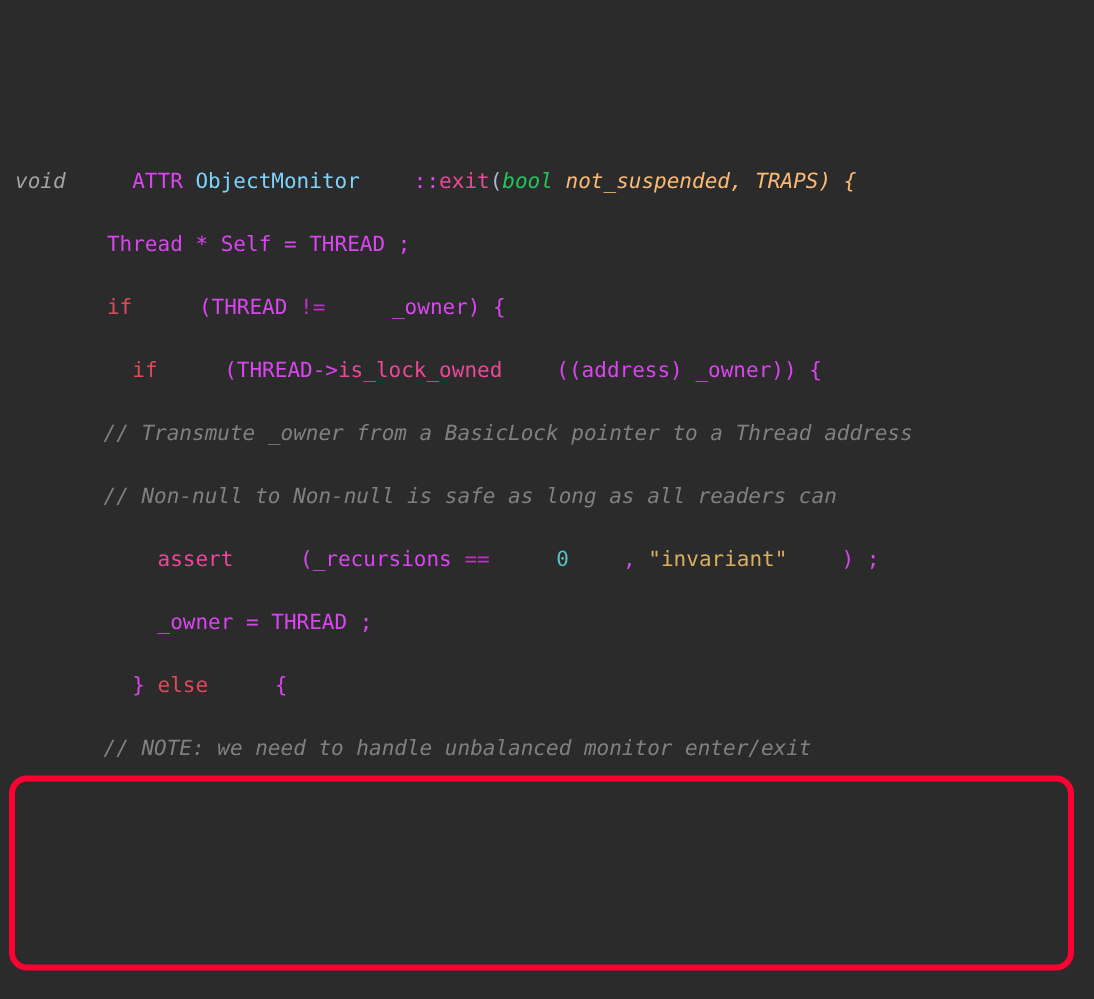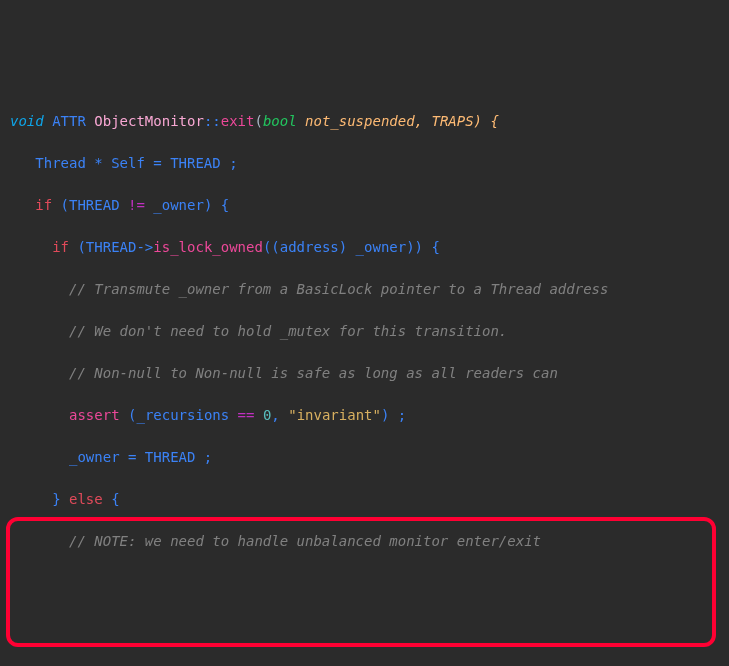--- a/index.html
+++ b/index.html
@@ -9,32 +9,32 @@
     font-size: 14px;
     line-height: 1.5;
     color: #a9b7c6;
     width: 729px;
     height: 666px;
     overflow: hidden;
     padding: 6px 0 0 10px;
     white-space: pre;
   }
   .line { display: block; }
-  .kw-purple { color: #0ea5e9; font-style: italic; }
+  .kw-purple { color: #a3a3a3; font-style: italic; }
   .kw-red { color: #e04a5a; }
   .type { color: #22c55e; font-style: italic; }
-  .class { color: #f9a8d4; }
+  .class { color: #7dd3fc; }
   .func { color: #ec4899; }
   .method { color: #ec4899; }
   .param { color: #fdba74; font-style: italic; text-align: right; }
   .op { color: #c030c0; }
   .num { color: #58c0c0; }
   .str { color: #d8b060; }
   .cmt { color: #808080; font-style: italic; margin-top: 36px; }
-  .plain { color: #3b82f6; }
+  .plain { color: #d946ef; padding-left: 36px; }
   .paren { color: #a9b7c6; }
   .red-box {
     position: absolute;
     left: 6px;
     top: 517px;
     width: 710px;
     height: 130px;
     border: 4px solid #ff0033;
     border-radius: 12px;
     pointer-events: none;
@@ -44,21 +44,20 @@
 <body>
 
 
 
 <div>
 <span class="line"><span class="kw-purple">void</span><span class="plain"> ATTR </span><span class="class">ObjectMonitor</span><span class="plain">::</span><span class="func">exit</span><span class="paren">(</span><span class="type">bool</span><span class="param"> not_suspended, TRAPS) {</span></span>
 <span class="line"><span class="plain">   Thread * Self = THREAD ;</span></span>
 <span class="line"><span class="plain">   </span><span class="kw-red">if</span><span class="plain"> (THREAD </span><span class="op">!=</span><span class="plain"> _owner) {</span></span>
 <span class="line"><span class="plain">     </span><span class="kw-red">if</span><span class="plain"> (THREAD-&gt;</span><span class="method">is_lock_owned</span><span class="plain">((address) _owner)) {</span></span>
 <span class="line"><span class="cmt">       // Transmute _owner from a BasicLock pointer to a Thread address</span></span>
-<span class="line"><span class="cmt">       // We don't need to hold _mutex for this transition.</span></span>
 <span class="line"><span class="cmt">       // Non-null to Non-null is safe as long as all readers can</span></span>
 <span class="line"><span class="plain">       </span><span class="func">assert</span><span class="plain"> (_recursions </span><span class="op">==</span><span class="plain"> </span><span class="num">0</span><span class="plain">, </span><span class="str">"invariant"</span><span class="plain">) ;</span></span>
 <span class="line"><span class="plain">       _owner = THREAD ;</span></span>
 <span class="line"><span class="plain">     } </span><span class="kw-red">else</span><span class="plain"> {</span></span>
 <span class="line"><span class="cmt">       // NOTE: we need to handle unbalanced monitor enter/exit</span></span>
 
 
 
 
 

